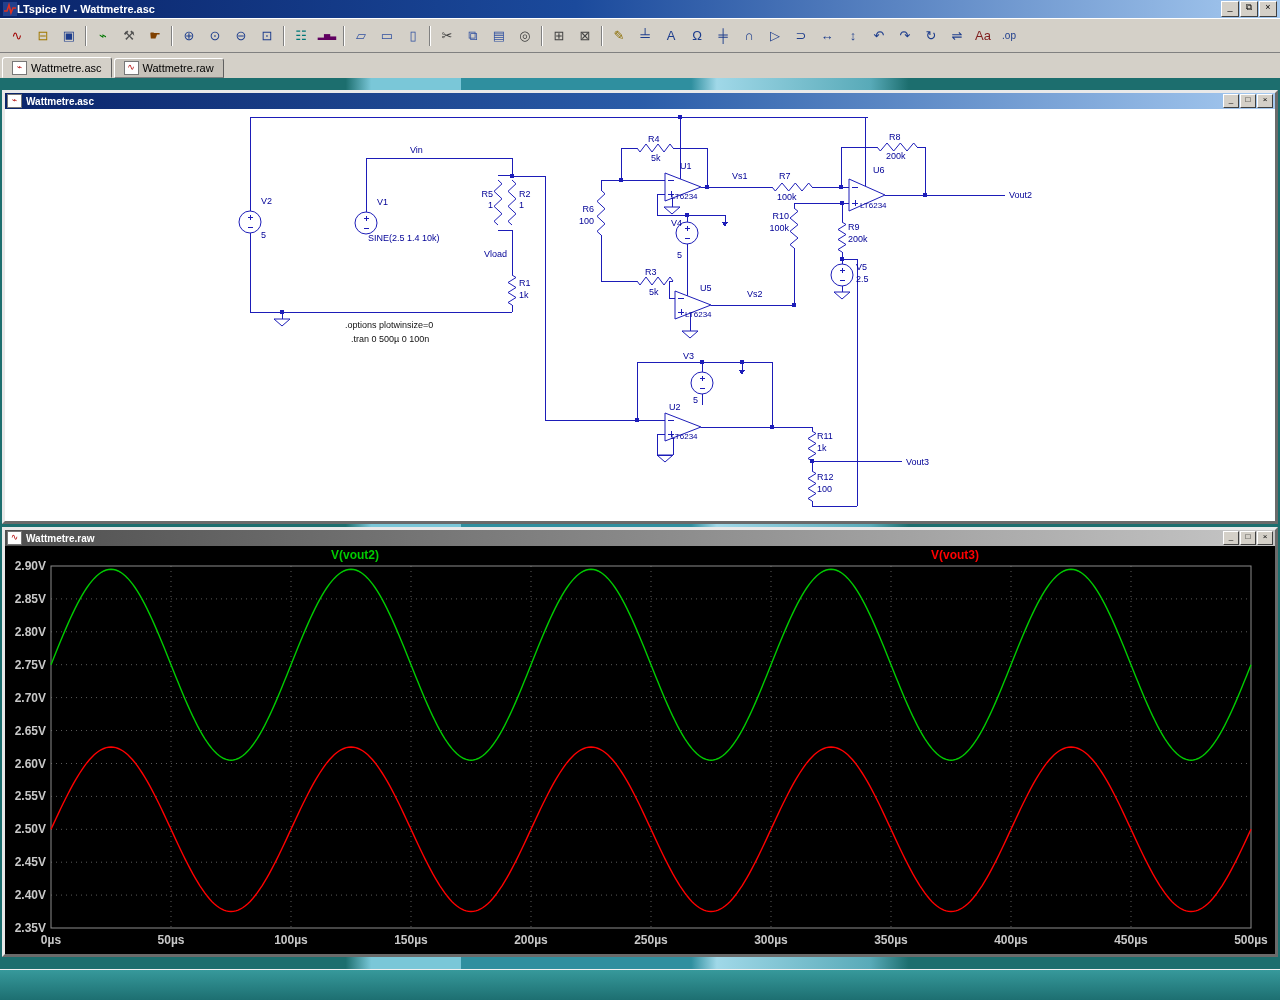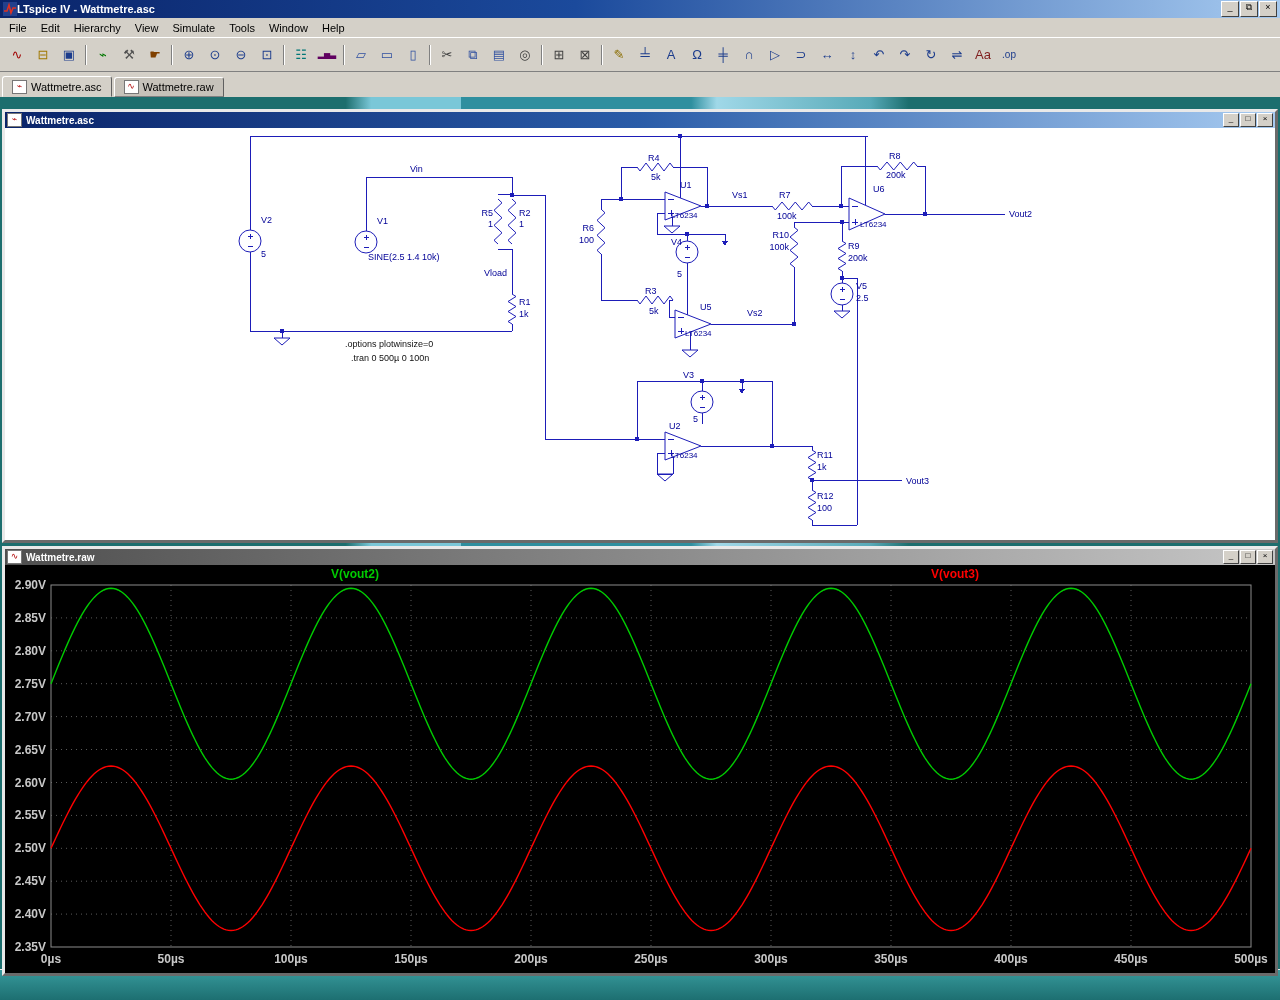--- a/index.html
+++ b/index.html
@@ -74,30 +74,20 @@
         </svg>
     </span>
     <span class="title-text">LTspice IV - Wattmetre.asc</span>
     <span class="win-btns">
       <span class="win-btn">_</span>
       <span class="win-btn">⧉</span>
       <span class="win-btn">×</span>
     </span>
   </div>
 
-  <div class="menubar">
-    <span class="menu-item">File</span>
-    <span class="menu-item">Edit</span>
-    <span class="menu-item">Hierarchy</span>
-    <span class="menu-item">View</span>
-    <span class="menu-item">Simulate</span>
-    <span class="menu-item">Tools</span>
-    <span class="menu-item">Window</span>
-    <span class="menu-item">Help</span>
-  </div>
 
   <div class="toolbar" id="toolbar">
       <span class="tb-btn" style="color: rgb(160, 0, 0);">∿</span>
       <span class="tb-btn" style="color: rgb(160, 120, 0);">⊟</span>
       <span class="tb-btn" style="color: rgb(28, 60, 140);">▣</span>
       <span class="tb-sep"></span>
       <span class="tb-btn" style="color: rgb(0, 120, 0);">⌁</span>
       <span class="tb-btn" style="color: rgb(80, 80, 80);">⚒</span>
       <span class="tb-btn" style="color: rgb(128, 64, 0);">☛</span>
       <span class="tb-sep"></span>

